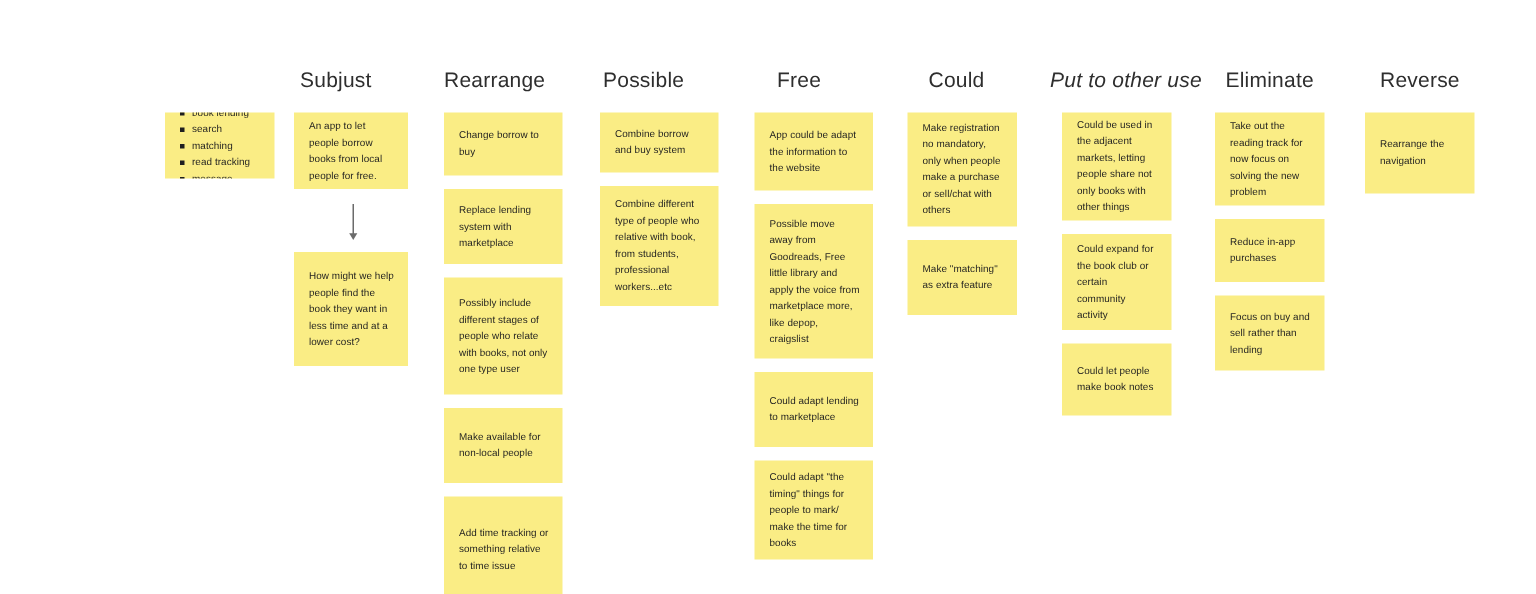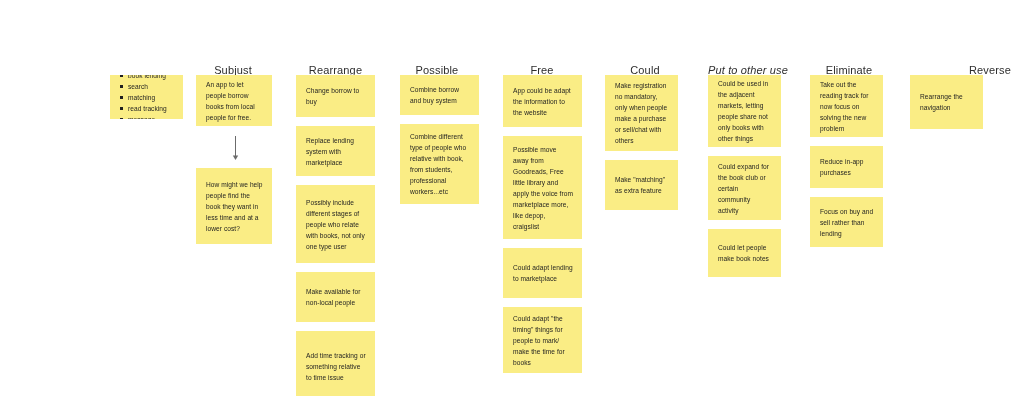--- a/index.html
+++ b/index.html
@@ -11,27 +11,26 @@
     overflow: hidden;
   }
   #board {
     position: relative;
     width: 1024px;
     height: 396px;
     background: #ffffff;
   }
   .col-header {
     position: absolute;
-    top: 63px;
-    font-size: 11px;
+    top: 46px;
+    font-size: 14px;
     font-weight: 400;
     color: #2e2e2e;
     letter-spacing: 0.15px;
     white-space: nowrap;
-    text-align: center;
     line-height: 14px;
   }
   .col {
     position: absolute;
     top: 75px;
     display: flex;
     flex-direction: column;
     gap: 9px;
   }
   .card {
@@ -211,21 +210,21 @@
         <div class="card-inner">
           <div>Reduce in-app purchases</div>
         </div>
       </div>
       <div class="card" style="height: 50px;">
         <div class="card-inner">
           <div>Focus on buy and sell rather than lending</div>
         </div>
       </div>
     </div>
-    <div class="col-header" style="left: 920px; width: 58px; margin-left: 41px;">Reverse</div>
+    <div class="col-header" style="left: 920px; width: 58px;">Reverse</div>
     <div class="col" style="left: 910px; width: 73px;">
       <div class="card" style="height: 54px;">
         <div class="card-inner">
           <div>Rearrange the navigation</div>
         </div>
       </div>
     </div>
     <div class="arrow" style="left: 232px; top: 136px; height: 24px;">
       <svg width="7" height="24" viewBox="0 0 7 24">
         <line x1="3.5" y1="0" x2="3.5" y2="20" stroke="#6b6b6b" stroke-width="1"></line>

